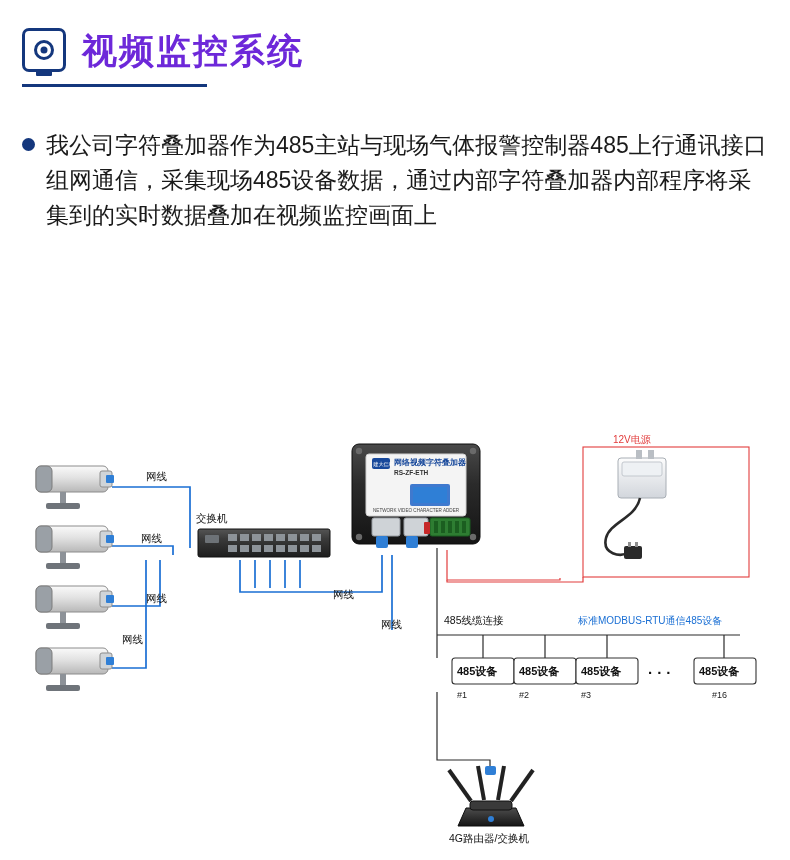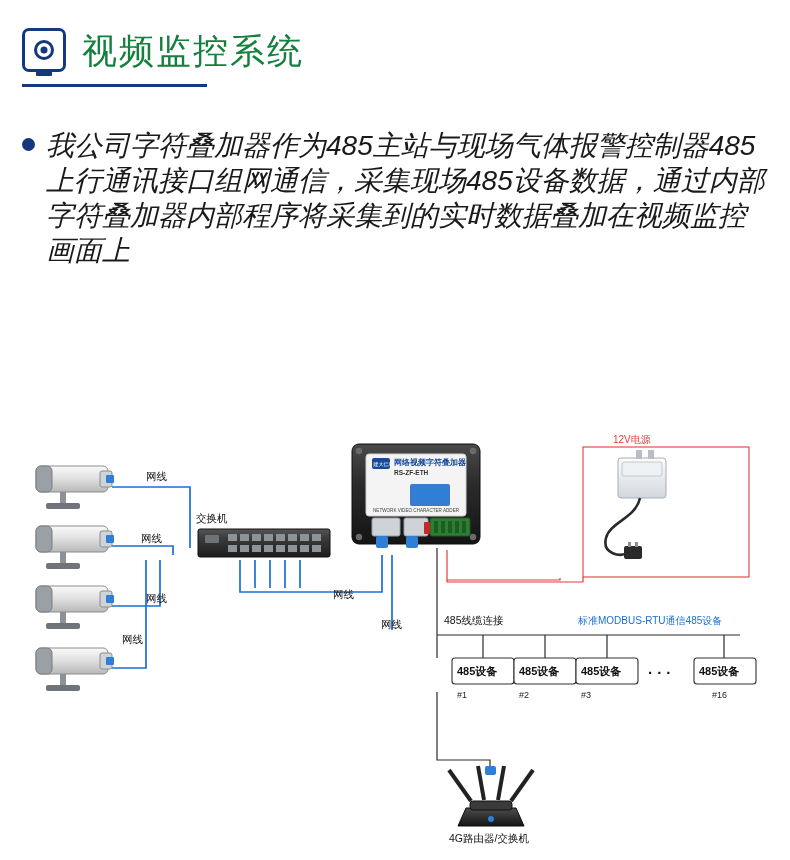--- a/index.html
+++ b/index.html
@@ -26,34 +26,34 @@
   }
   .cam-logo .lens:after{
     content:"";position:absolute;left:50%;top:50%;transform:translate(-50%,-50%);
     width:7px;height:7px;border-radius:50%;background:#14377d;
   }
   .cam-logo .mount{
     position:absolute;left:50%;bottom:-7px;transform:translateX(-50%);
     width:16px;height:5px;background:#14377d;border-radius:1px;
   }
   .title{
-    font-size:35px;font-weight:normal;color:#15803d;letter-spacing:2px;line-height:1;
+    font-size:35px;font-weight:bold;color:#6d28d9;letter-spacing:2px;line-height:1;
   }
   .rule{
     margin-top:12px;height:3px;background:#14377d;width:185px;
   }
   
   .bullets{position:absolute;left:22px;top:128px;width:748px;}
   .bullet{display:flex;margin-bottom:14px;}
   .dot{
     width:13px;height:13px;border-radius:50%;background:#14377d;flex:0 0 auto;
     margin-top:10px;margin-right:11px;
   }
   .btext{
-    font-size:28px;line-height:35px;color:#1a1a1a;letter-spacing:0px;font-style:italic;
+    font-size:23px;line-height:35px;color:#1a1a1a;letter-spacing:0px;
   }
   
   .diagram{position:absolute;left:0;top:430px;width:790px;height:430px;}
   .diagram svg{display:block;}
   .lbl{font-size:10.5px;fill:#111;font-family:"Liberation Sans",sans-serif;}
   .lbl-blue{font-size:10px;fill:#1a6fd4;font-family:"Liberation Sans",sans-serif;}
   .lbl-red{font-size:10px;fill:#e23c3c;font-family:"Liberation Sans",sans-serif;}
   .dev-box{
     fill:#ffffff;stroke:#333;stroke-width:1.1;
   }

